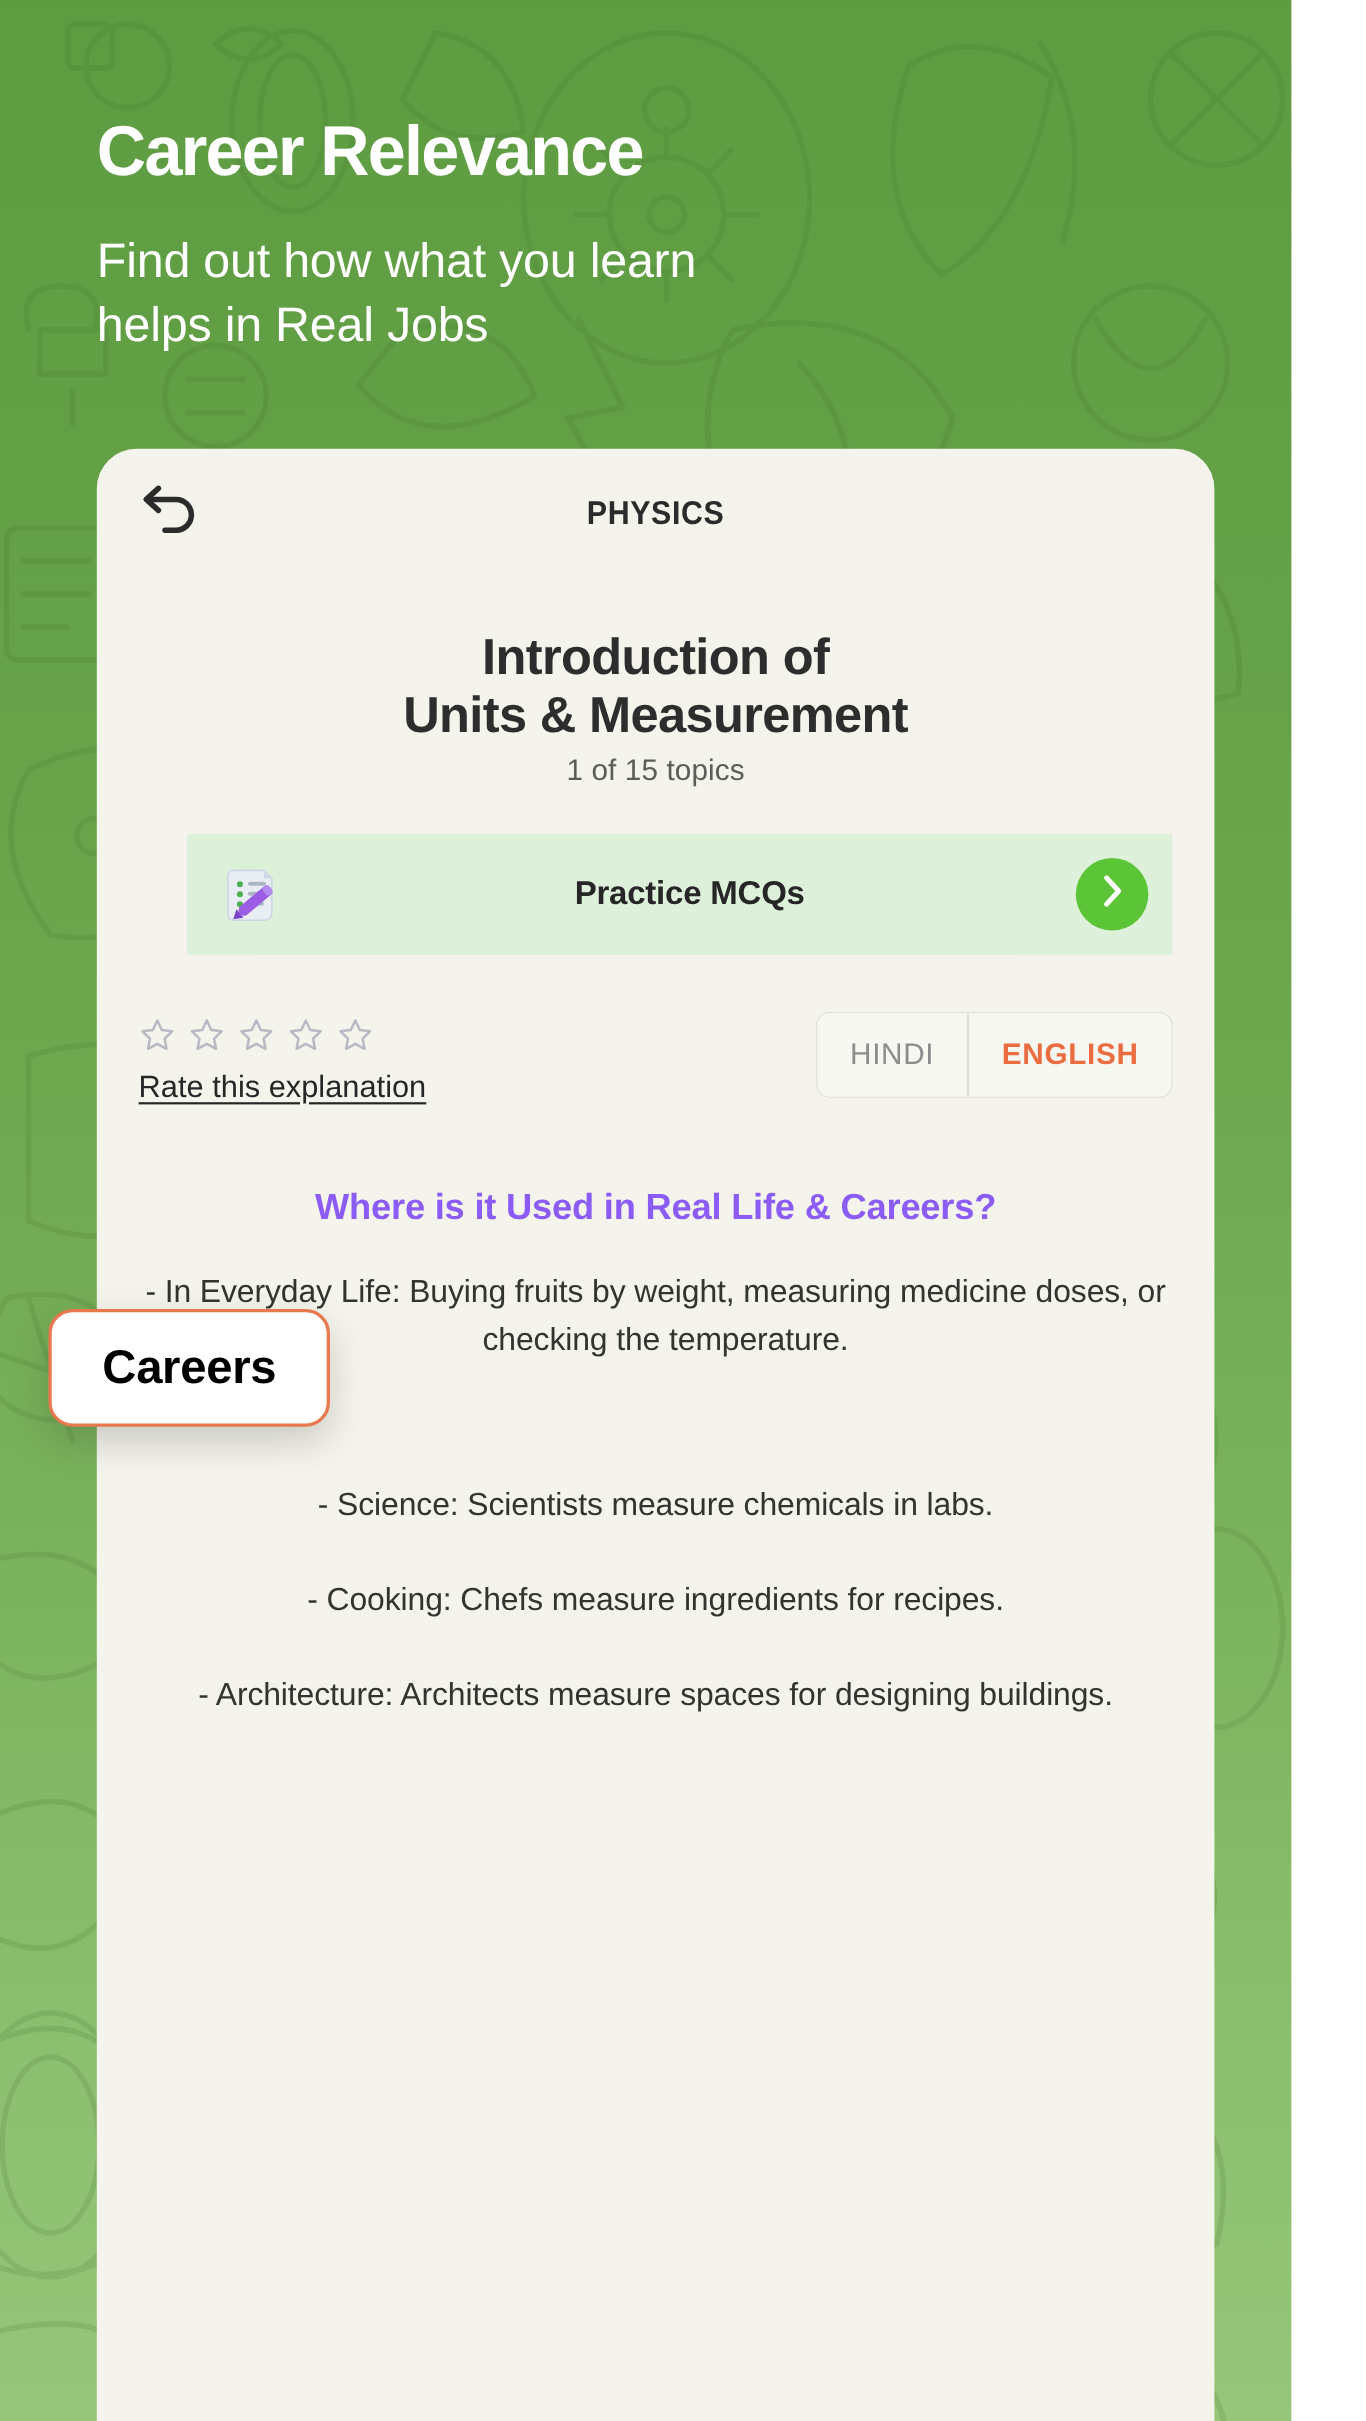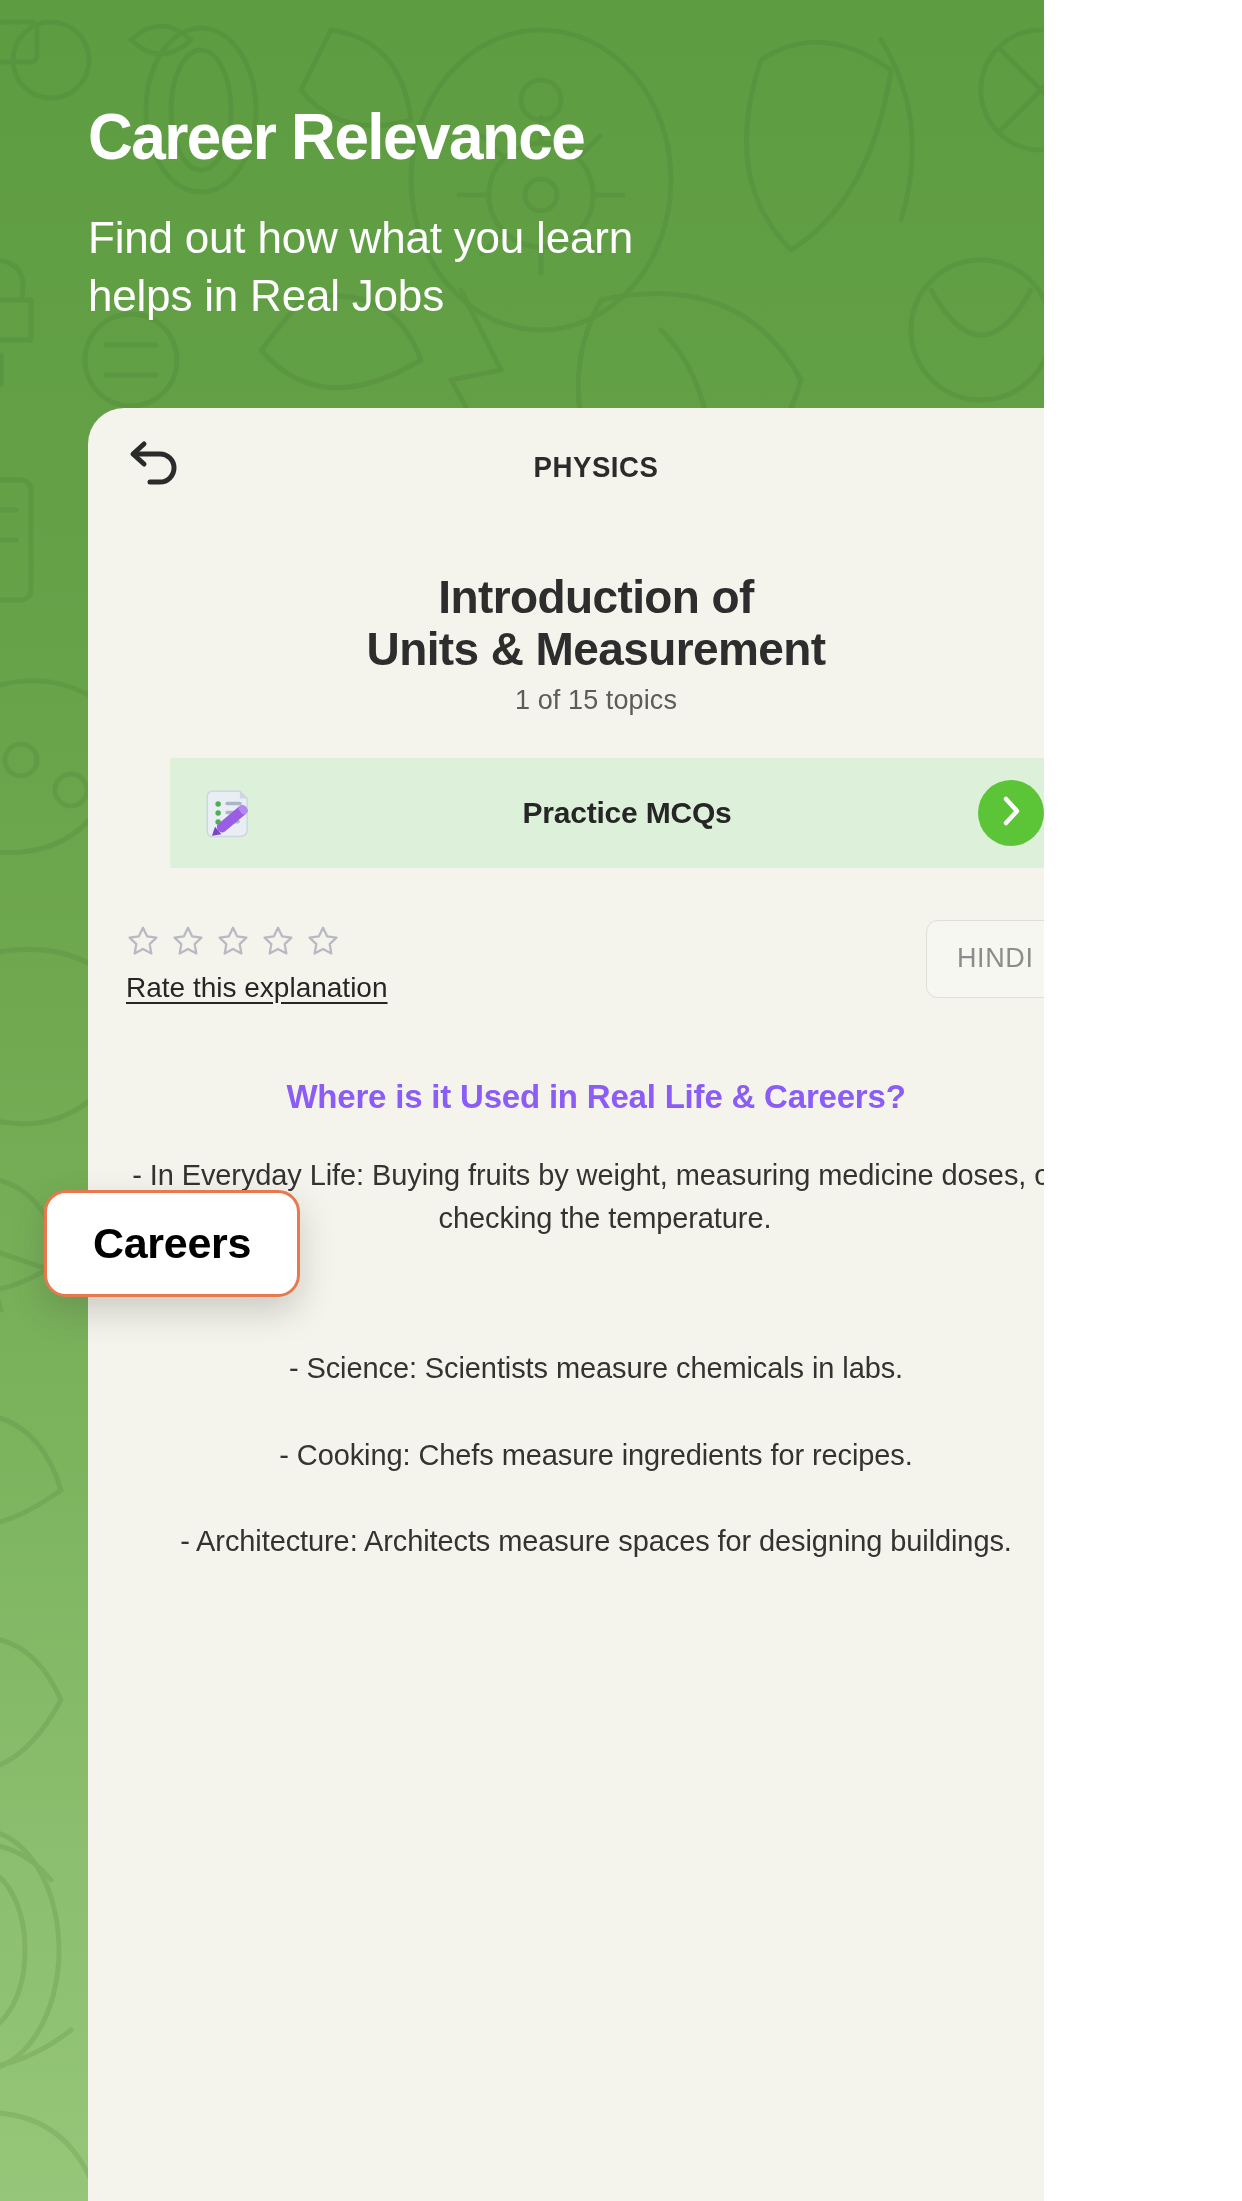--- a/index.html
+++ b/index.html
@@ -6,21 +6,21 @@
 
   html, body {
     width: 1242px;
     height: 2201px;
     overflow: hidden;
     font-family: "Liberation Sans", sans-serif;
   }
 
   #stage {
     position: relative;
-    width: 1044px;
+    width: 1174px;
     height: 2201px;
     background: linear-gradient(180deg, #5e9c42 0%, #63a046 22%, #6fa84f 45%, #7cb45e 66%, #8cbf6f 85%, #95c679 100%);
     overflow: hidden;
     padding-left: 24px;
   }
 
   
   .doodle-layer {
     position: absolute;
     inset: 0;
@@ -397,20 +397,21 @@
                 <path d="M12 2.6 l2.9 6.1 6.6 .9 -4.8 4.6 1.2 6.6 -5.9 -3.2 -5.9 3.2 1.2 -6.6 -4.8 -4.6 6.6 -.9 Z"></path>
               </svg>
             </span>
           </div>
           <div class="rate-link">Rate this explanation</div>
         </div>
 
         <div class="lang-toggle">
           <div class="lang-opt inactive">HINDI</div>
           <div class="lang-div"></div>
+          <div class="lang-opt active">ENGLISH</div>
         </div>
       </div>
 
       <div class="section-heading">Where is it Used in Real Life &amp; Careers?</div>
 
       <div class="para indent-hang">- In Everyday Life: Buying fruits by weight, measuring medicine doses, or checking the temperature.</div>
       <div class="para indent-hang gap-lg">- Science: Scientists measure chemicals in labs.</div>
       <div class="para indent-hang gap-md">- Cooking: Chefs measure ingredients for recipes.</div>
       <div class="para indent-hang gap-md">- Architecture: Architects measure spaces for designing buildings.</div>
 

